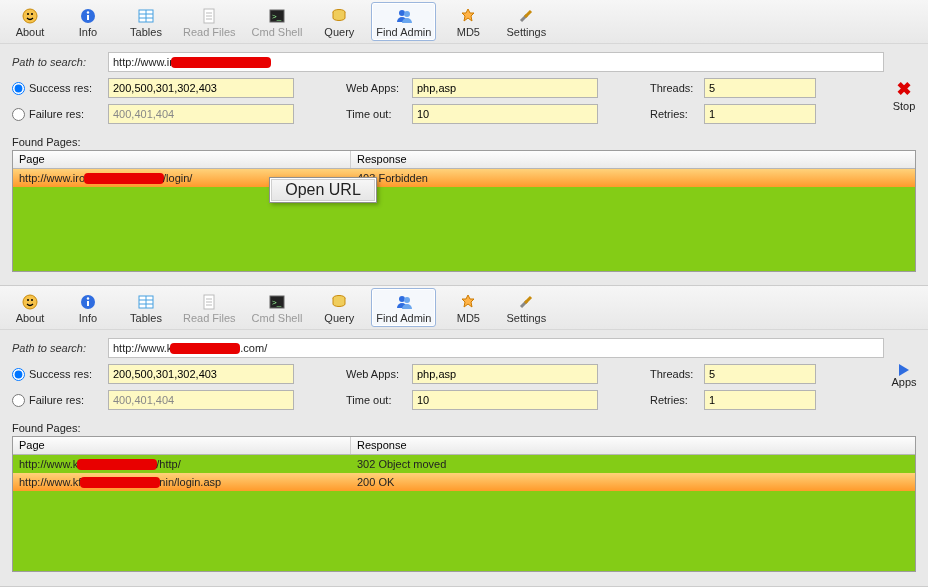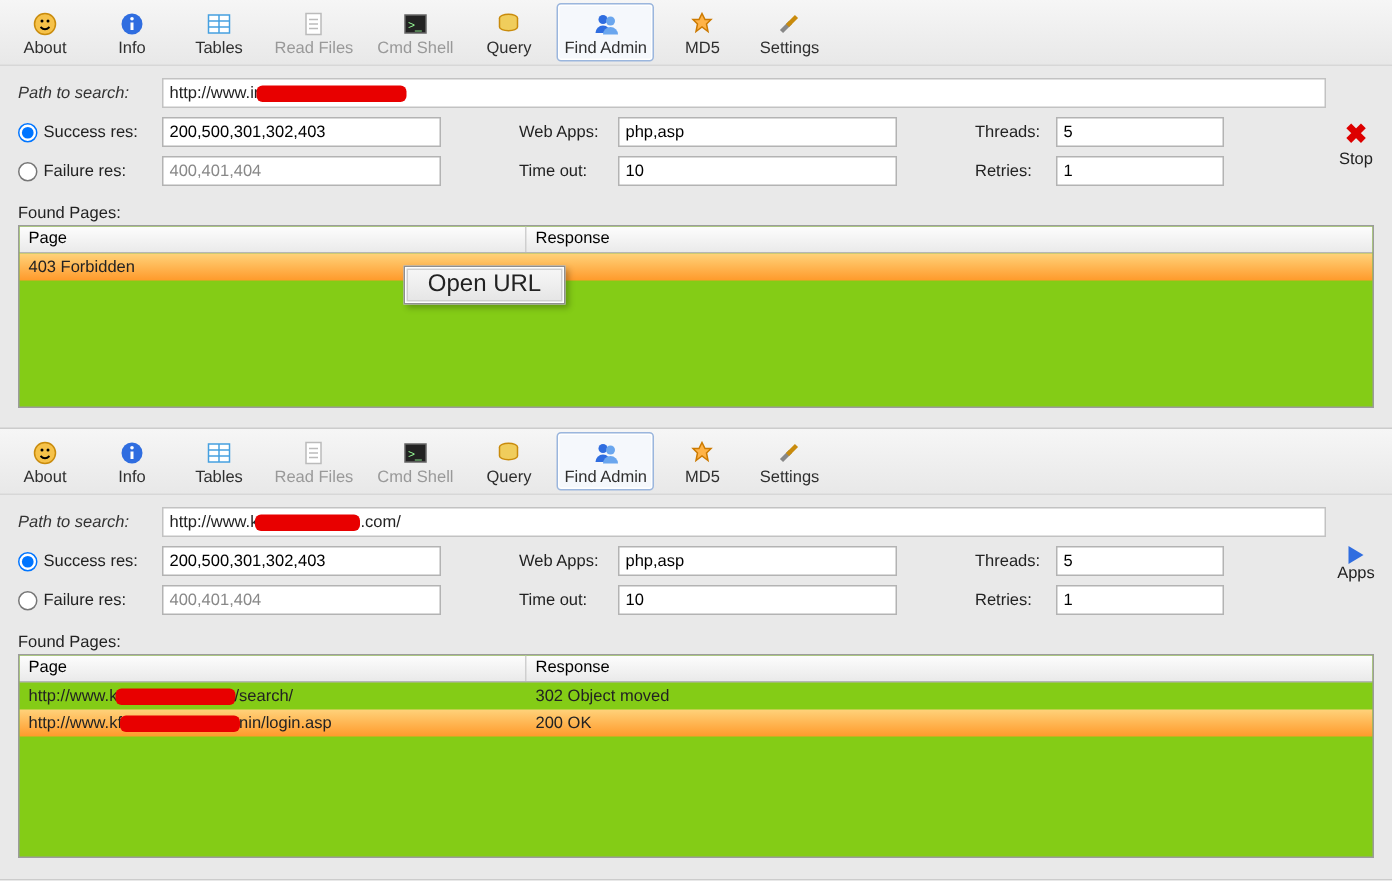--- a/index.html
+++ b/index.html
@@ -57,21 +57,21 @@
   .row {
     display:flex;
     align-items:center;
     gap: 6px;
     margin-bottom: 6px;
   }
   .lblw { width: 90px; text-align:left; color:#333;font-style:italic; }
   input[type="text"].tf {
     height: 20px;
     border: 1px solid #b3b3b3;
-    background:#ffffff;
+    background:#fef9c3;
     padding: 1px 4px;
     font-size: 11px;
     font-family: inherit;
   }
   .pathbox { flex:1; height:20px; border:1px solid #c2c2c2; background:#fff; position:relative; padding:0 4px; display:flex; align-items:center; overflow:hidden;}
   .redact { background:#e80000; border-radius:4px; display:inline-block; }
   .radio { display:flex; align-items:center; gap:4px; width:90px;}
   .radio input { margin:0; }
 
   
@@ -298,20 +298,25 @@
   </div>
 
   <div class="gridlbl">Found Pages:</div>
   <div class="grid" style="height:122px;position:relative;">
     <div class="ghead">
       <div class="gcol page">Page</div>
       <div class="gcol resp">Response</div>
     </div>
     <div class="gbody" id="top-gbody">
         <div class="grow sel">
+          <div class="cell page">
+            <span>http://www.iro</span>
+            <span class="redact" style="width: 80px; height: 11px; margin: 0px -1px;"></span>
+            <span>/login/</span>
+          </div>
           <div class="cell resp">403 Forbidden</div>
         </div>
       </div>
 
     <div class="ctxmenu" style="left:256px; top:26px;">
       <div class="ctxitem">
         <span>Open URL</span>
       </div>
     </div>
   </div>
@@ -459,21 +464,21 @@
   <div class="grid" style="height:136px;">
     <div class="ghead">
       <div class="gcol page">Page</div>
       <div class="gcol resp">Response</div>
     </div>
     <div class="gbody" id="bottom-gbody">
         <div class="grow">
           <div class="cell page">
             <span>http://www.k</span>
             <span class="redact" style="width: 80px; height: 11px; margin: 0px -1px;"></span>
-            <span>/search/</span>
+            <span>/http/</span>
           </div>
           <div class="cell resp">302 Object moved</div>
         </div>
         <div class="grow sel">
           <div class="cell page">
             <span>http://www.kf</span>
             <span class="redact" style="width: 80px; height: 11px; margin: 0px -1px;"></span>
             <span>nin/login.asp</span>
           </div>
           <div class="cell resp">200 OK</div>

